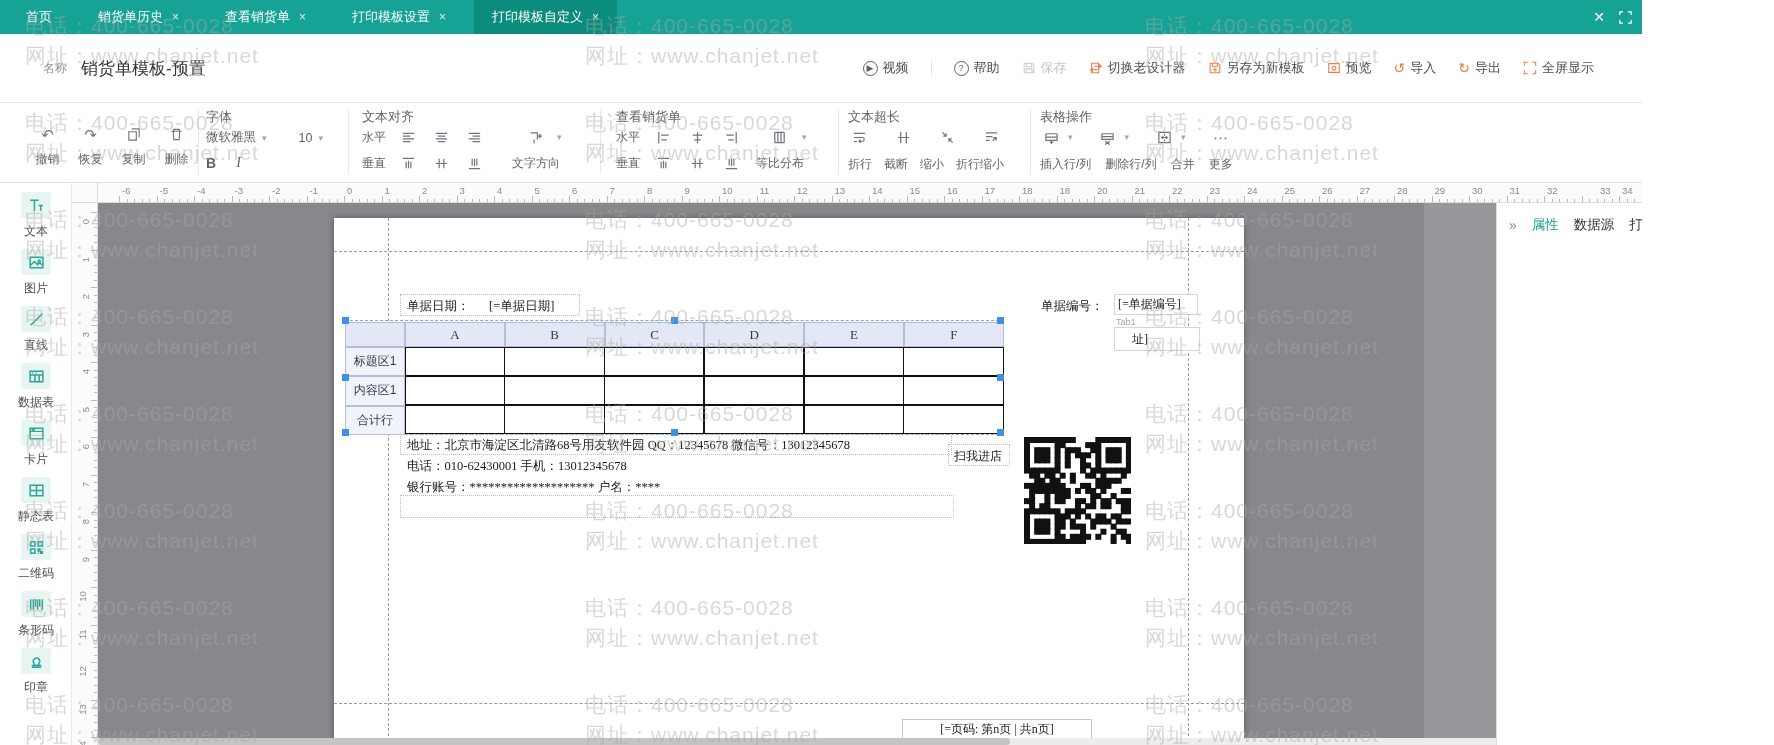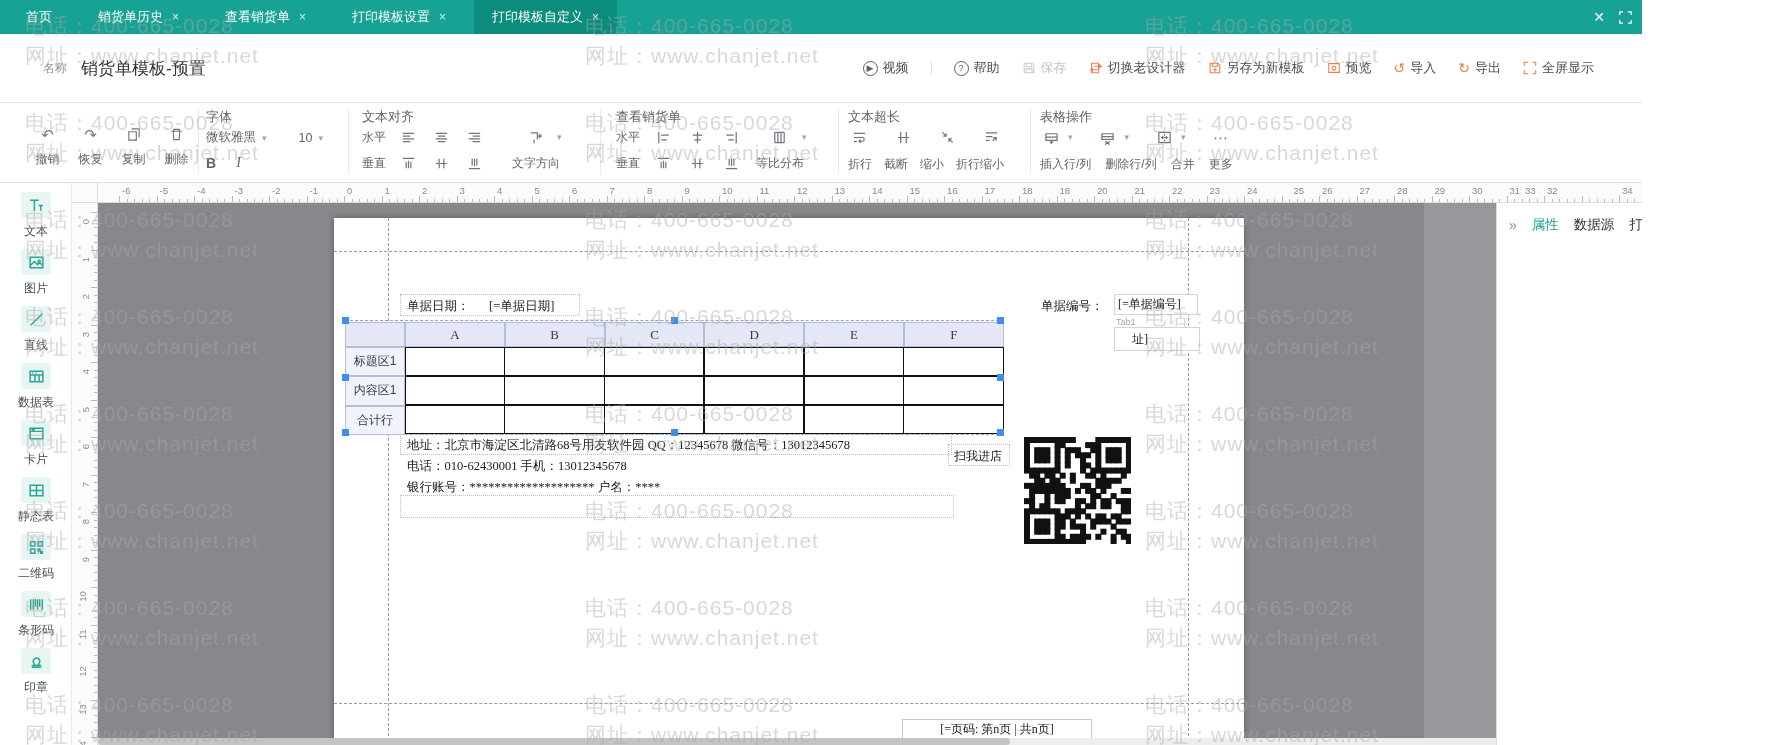--- a/index.html
+++ b/index.html
@@ -670,21 +670,21 @@
       <div class="htick" style="left: 1153.5px; height: 3px;"></div>
       <div class="htick" style="left: 1161px; height: 3px;"></div>
       <div class="htick" style="left: 1168.5px; height: 3px;"></div>
       <div class="htick" style="left: 1176px; height: 3px;"></div>
       <div class="hnum" style="left: 1149px;">24</div>
       <div class="htick" style="left: 1183.5px; height: 6px;"></div>
       <div class="htick" style="left: 1191px; height: 3px;"></div>
       <div class="htick" style="left: 1198.5px; height: 3px;"></div>
       <div class="htick" style="left: 1206px; height: 3px;"></div>
       <div class="htick" style="left: 1213.5px; height: 3px;"></div>
-      <div class="hnum" style="left: 1186.5px; margin-left: 9px;">25</div>
+      <div class="hnum" style="left: 1186.5px;">25</div>
       <div class="htick" style="left: 1221px; height: 6px;"></div>
       <div class="htick" style="left: 1228.5px; height: 3px;"></div>
       <div class="htick" style="left: 1236px; height: 3px;"></div>
       <div class="htick" style="left: 1243.5px; height: 3px;"></div>
       <div class="htick" style="left: 1251px; height: 3px;"></div>
       <div class="hnum" style="left: 1224px;">26</div>
       <div class="htick" style="left: 1258.5px; height: 6px;"></div>
       <div class="htick" style="left: 1266px; height: 3px;"></div>
       <div class="htick" style="left: 1273.5px; height: 3px;"></div>
       <div class="htick" style="left: 1281px; height: 3px;"></div>
@@ -718,21 +718,21 @@
       <div class="htick" style="left: 1453.5px; height: 3px;"></div>
       <div class="htick" style="left: 1461px; height: 3px;"></div>
       <div class="htick" style="left: 1468.5px; height: 3px;"></div>
       <div class="htick" style="left: 1476px; height: 3px;"></div>
       <div class="hnum" style="left: 1449px;">32</div>
       <div class="htick" style="left: 1483.5px; height: 6px;"></div>
       <div class="htick" style="left: 1491px; height: 3px;"></div>
       <div class="htick" style="left: 1498.5px; height: 3px;"></div>
       <div class="htick" style="left: 1506px; height: 3px;"></div>
       <div class="htick" style="left: 1513.5px; height: 3px;"></div>
-      <div class="hnum" style="left: 1427px;">33</div>
+      <div class="hnum" style="left: 1502px;">33</div>
       <div class="htick" style="left: 1521px; height: 6px;"></div>
       <div class="htick" style="left: 1528.5px; height: 3px;"></div>
       <div class="htick" style="left: 1536px; height: 3px;"></div>
       <div class="htick" style="left: 1543.5px; height: 3px;"></div>
       <div class="htick" style="left: 1551px; height: 3px;"></div>
       <div class="hnum" style="left: 1524px;">34</div>
       <div class="htick" style="left: 1558.5px; height: 6px;"></div>
       <div class="htick" style="left: 1566px; height: 3px;"></div>
       <div class="htick" style="left: 1573.5px; height: 3px;"></div>
       <div class="htick" style="left: 1581px; height: 3px;"></div>

